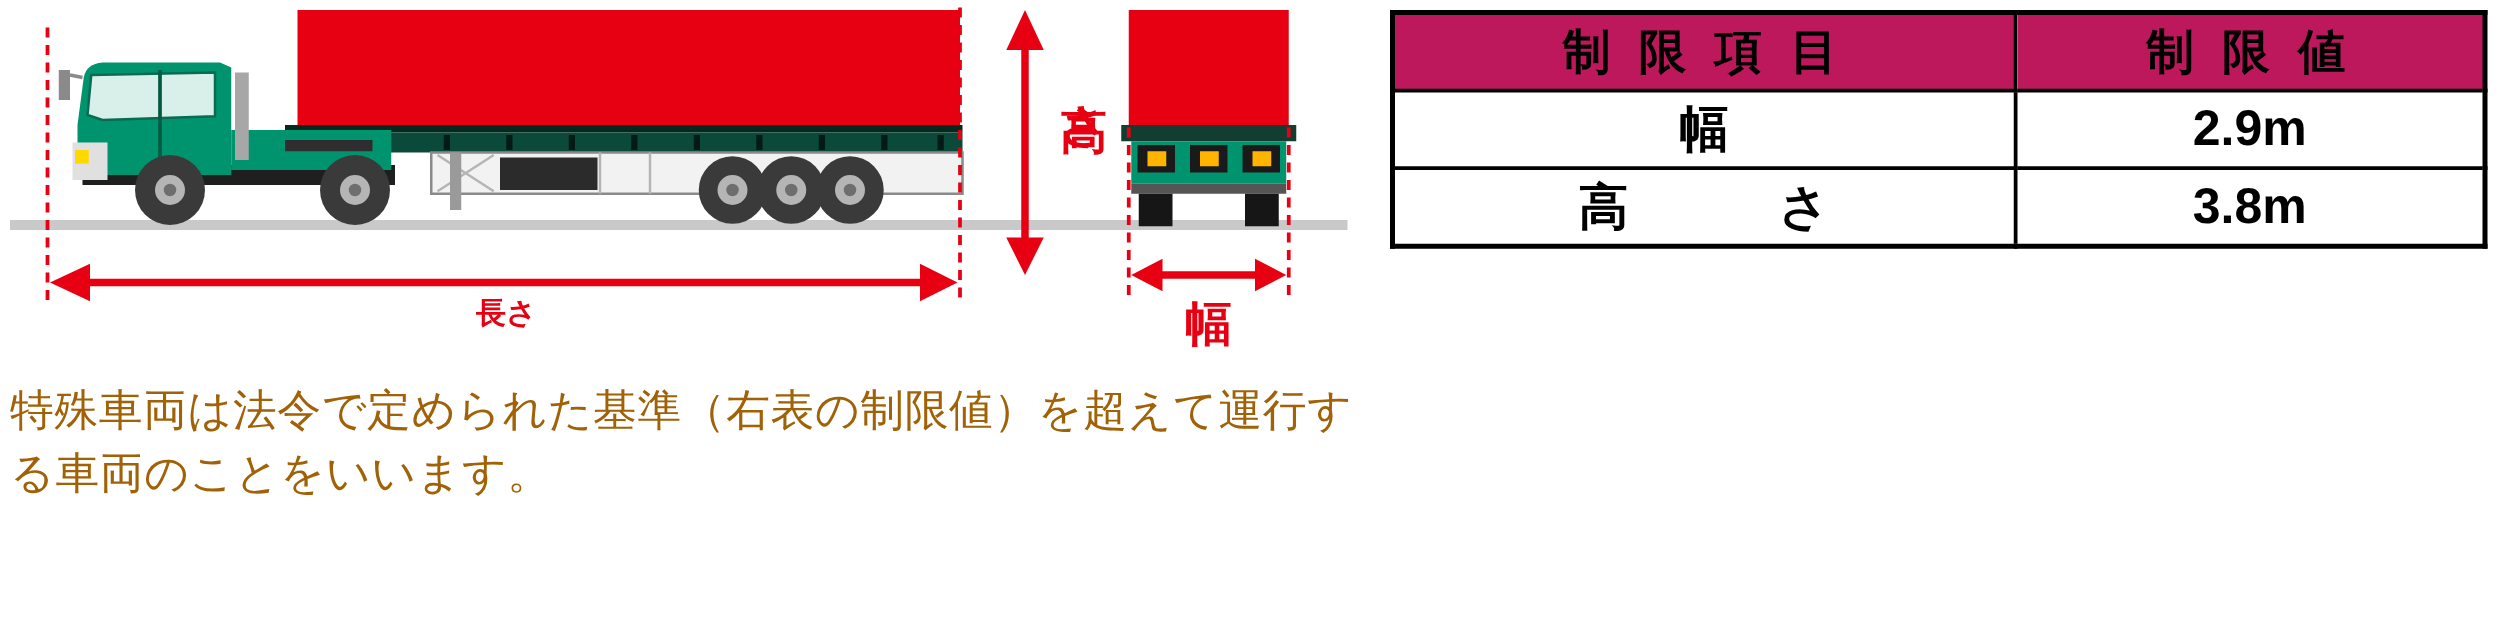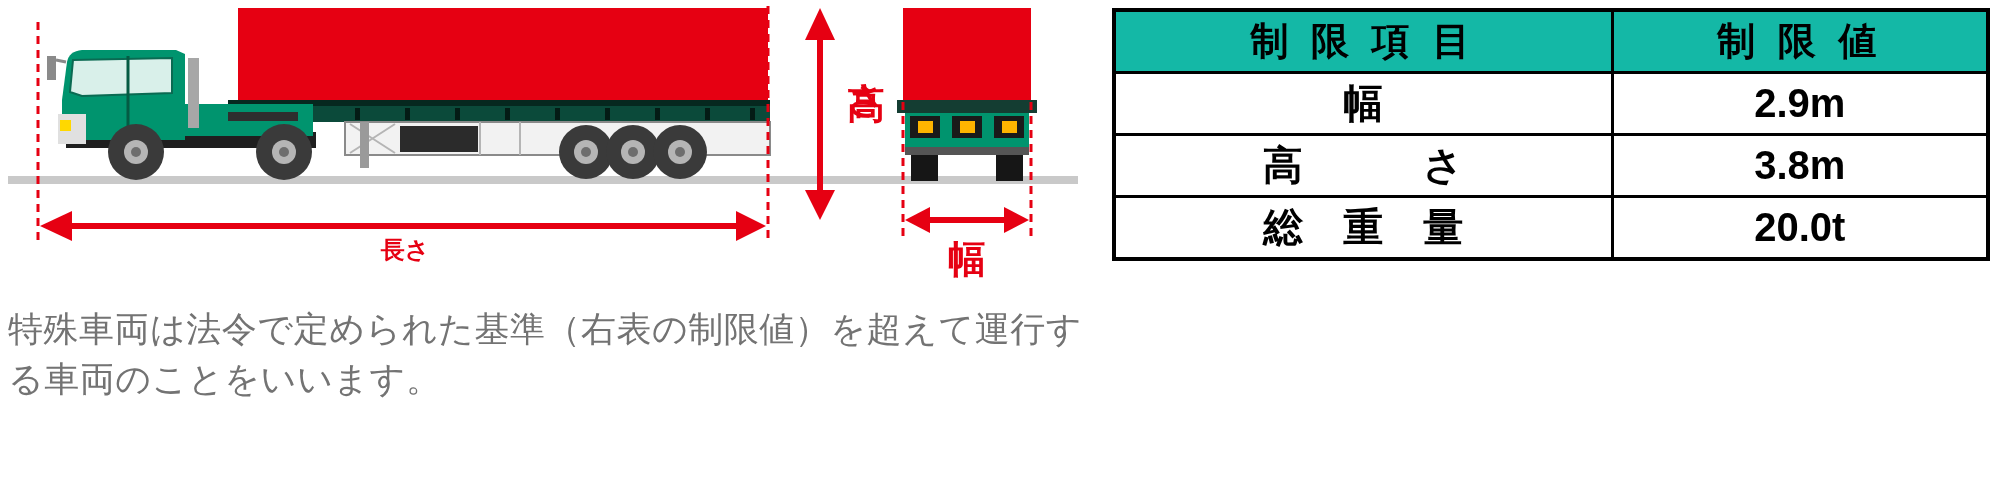--- a/index.html
+++ b/index.html
@@ -16,35 +16,35 @@
     position:absolute;color:#e60012;font-weight:bold;white-space:nowrap;
   }
   .dim-label.length{left:405px;top:234px;font-size:24px;transform:translateX(-50%);}
   .dim-label.height{
     left:840px;top:52px;font-size:38px;
     writing-mode:vertical-rl;text-orientation:upright;letter-spacing:4px;
   }
   .dim-label.width{left:967px;top:234px;font-size:38px;transform:translateX(-50%);}
   .caption{
     position:absolute;left:8px;top:304px;width:1100px;
-    font-size:35px;line-height:1.44;color:#737373;font-weight:500;
+    font-size:35px;line-height:1.44;color:#a16207;font-weight:500;
     letter-spacing:0.5px;
   }
   table.limits{
     position:absolute;left:1112px;top:8px;width:878px;
     border-collapse:collapse;table-layout:fixed;
     border:4px solid #000;
   }
   table.limits th,table.limits td{
     border:3px solid #000;height:59px;padding:0 6px;
     text-align:center;vertical-align:middle;
     font-weight:bold;overflow:hidden;white-space:nowrap;
   }
   table.limits th{
-    background:#14b8a6;color:#000;font-size:38px;letter-spacing:6px;
+    background:#be185d;color:#000;font-size:38px;letter-spacing:6px;
   }
   table.limits td{font-size:40px;color:#000;background:#fff;}
   table.limits col.c-item{width:57%;}
   table.limits col.c-val{width:43%;}
 </style>
 </head>
 <body>
 
 <div class="canvas">
 
@@ -187,20 +187,16 @@
     </thead>
     <tbody>
       <tr>
         <td>幅</td>
         <td>2.9m</td>
       </tr>
       <tr>
         <td>高　　　さ</td>
         <td>3.8m</td>
       </tr>
-      <tr>
-        <td>総　重　量</td>
-        <td>20.0t</td>
-      </tr>
     </tbody>
   </table>
 
 </div>
 
 </body></html>

